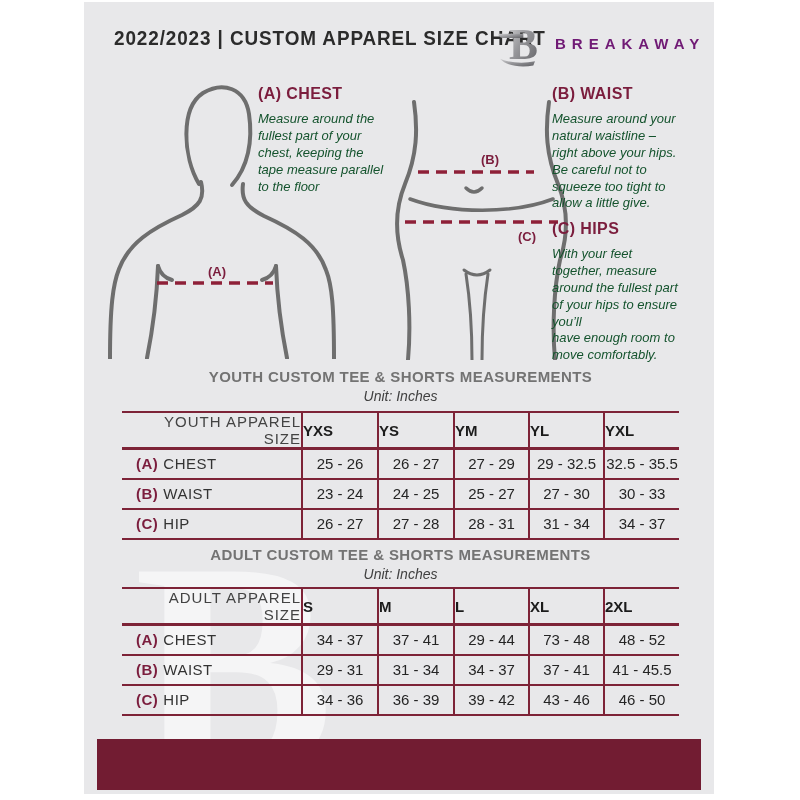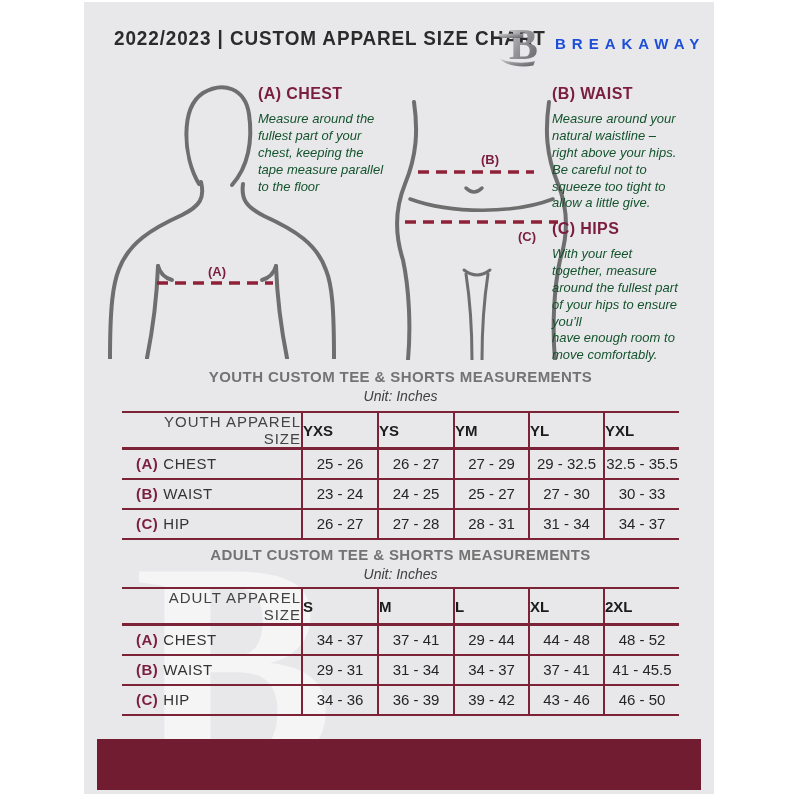--- a/index.html
+++ b/index.html
@@ -13,21 +13,21 @@
   }
   
   .doc-title{
     position:absolute;left:30px;top:24px;font-size:21px;font-weight:bold;
     color:#2b2b2b;letter-spacing:1px;white-space:nowrap;
     transform:scaleX(.9);transform-origin:left center;
   }
   .logo-box{position:absolute;left:411px;top:13px;width:50px;height:56px;}
   .brand-name{
     position:absolute;left:471px;top:33px;font-size:15px;font-weight:bold;
-    color:#1d4ed8;letter-spacing:6px;white-space:nowrap;
+    color:#701a75;letter-spacing:6px;white-space:nowrap;
   }
   
   .fig{position:absolute;}
   .fig-chest{left:22px;top:79px;width:230px;height:278px;}
   .fig-waist{left:309px;top:98px;width:177px;height:260px;}
   
   .instr{position:absolute;}
   .instr-a{left:174px;top:83px;width:160px;}
   .instr-b{left:468px;top:83px;width:162px;}
   .instr-c{left:468px;top:218px;width:165px;}
@@ -235,21 +235,21 @@
         <th>XL</th>
         <th>2XL</th>
       </tr>
     </thead>
     <tbody>
       <tr>
         <td class="label-col"><span class="marker">(A)</span><span class="row-label-text">CHEST</span></td>
         <td>34 - 37</td>
         <td>37 - 41</td>
         <td>29 - 44</td>
-        <td>44 - 48</td>
+        <td>73 - 48</td>
         <td>48 - 52</td>
       </tr>
       <tr>
         <td class="label-col"><span class="marker">(B)</span><span class="row-label-text">WAIST</span></td>
         <td>29 - 31</td>
         <td>31 - 34</td>
         <td>34 - 37</td>
         <td>37 - 41</td>
         <td>41 - 45.5</td>
       </tr>

